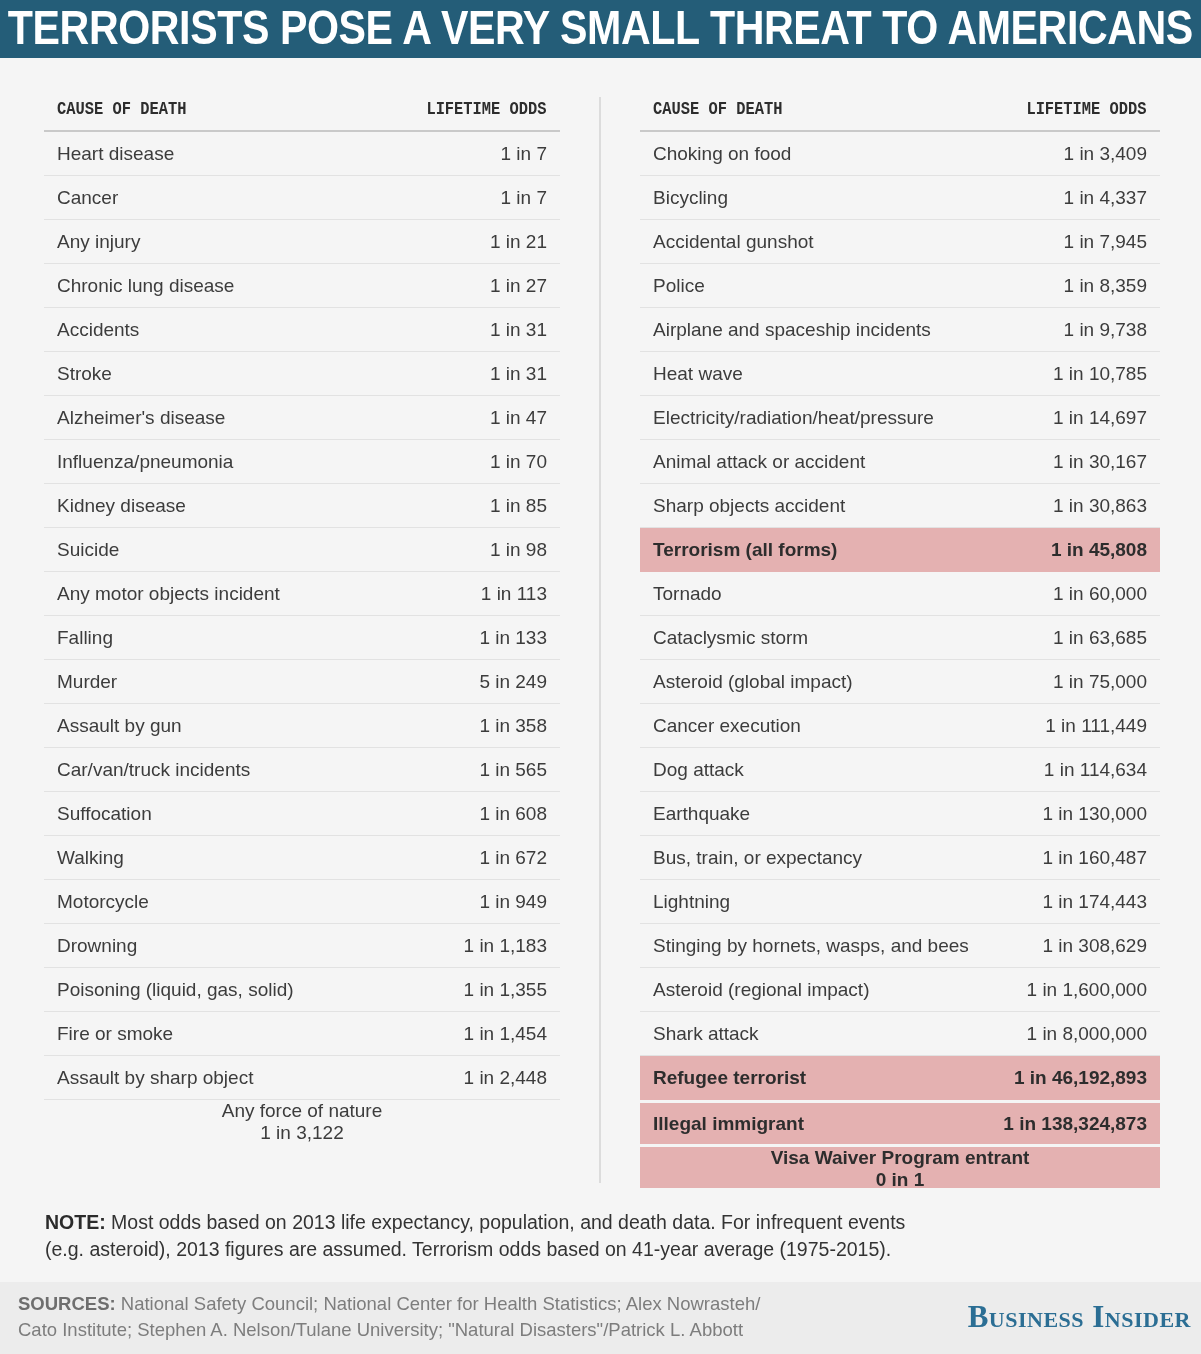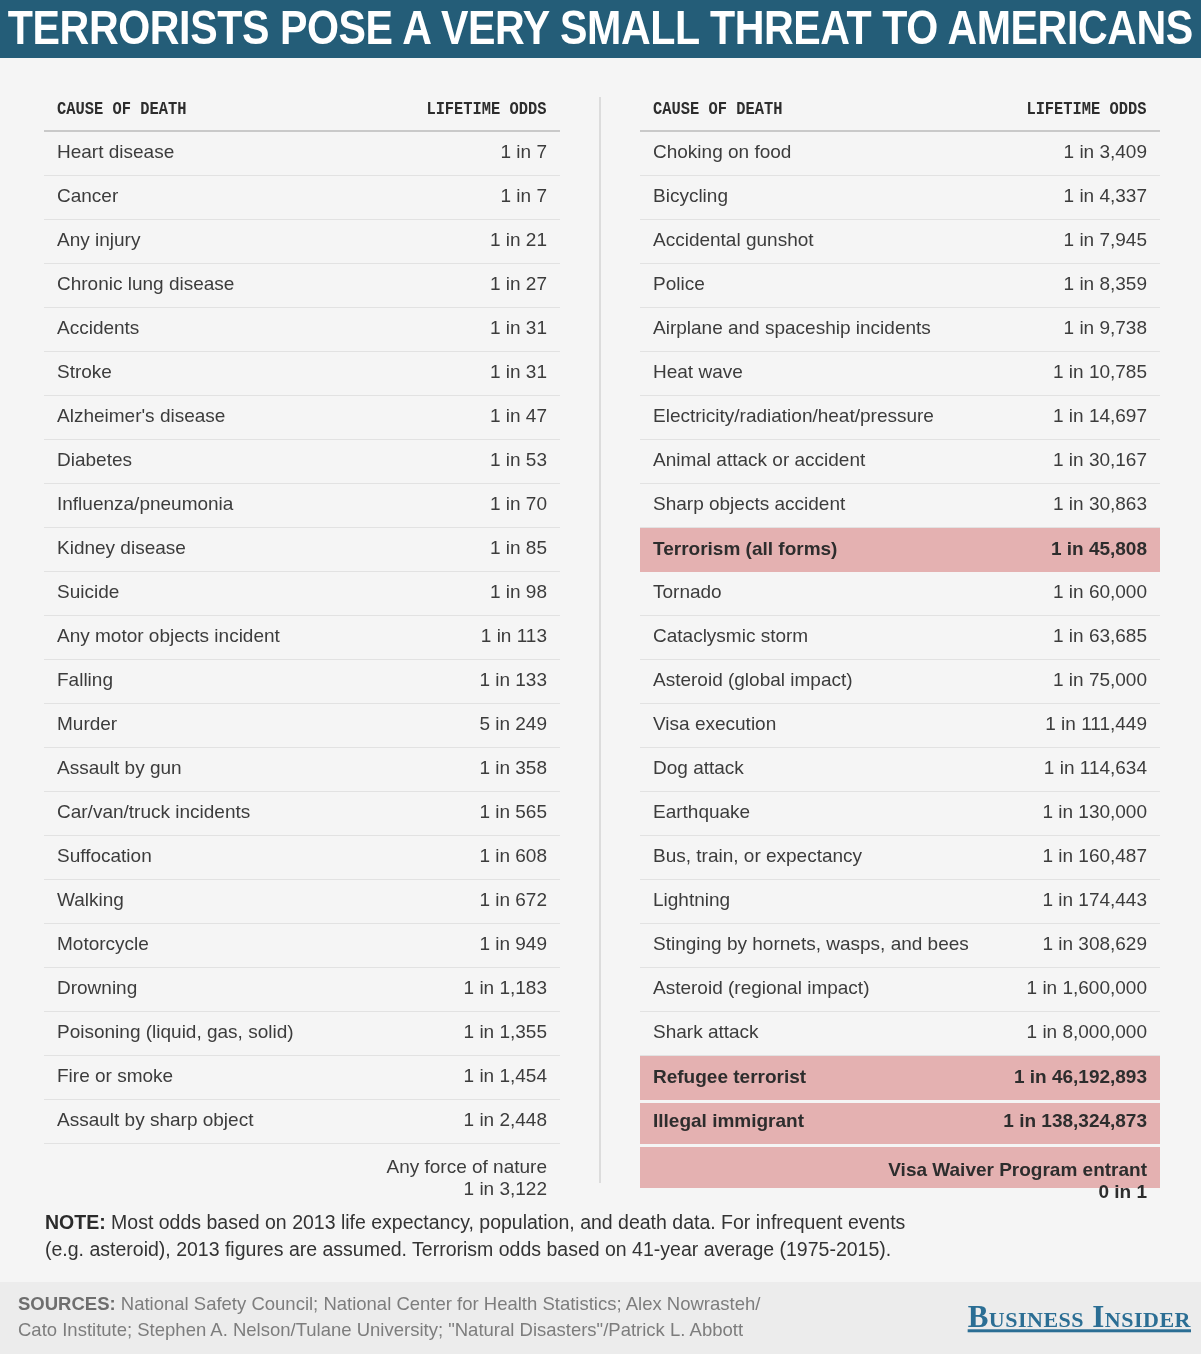--- a/index.html
+++ b/index.html
@@ -47,22 +47,22 @@
     font-weight: bold;
     font-size: 17.5px;
     color: #2d2d2d;
     white-space: nowrap;
   }
   .th-cause { transform: scaleX(0.88); transform-origin: 0 50%; }
   .th-odds  { transform: scaleX(0.88); transform-origin: 100% 50%; }
   .row {
     height: 44px;
     box-sizing: border-box;
-    display: flex; justify-content: space-between; align-items: flex-end;
-    padding: 12px 13px;
+    display: flex; justify-content: space-between; align-items: center;
+    padding: 0 13px;
     border-bottom: 1px solid #e2e2e2;
     font-size: 19px;
     color: #3c3c3c;
     white-space: nowrap;
   }
   .rows .row:last-child { border-bottom: none; flex-direction: column; }
   .row.hl {
     background: #e4b1b1;
     border-bottom: none;
     font-weight: bold;
@@ -106,21 +106,20 @@
     position: absolute;
     right: 22px; top: 50%;
     transform: translateY(-52%);
     font-family: "Liberation Serif", serif;
     font-variant: small-caps;
     font-weight: 600;
     font-size: 31px;
     letter-spacing: 0.5px;
     color: #2b6e94;
     white-space: nowrap;
-    text-decoration: underline;
   }
 </style>
 </head>
 <body>
 
 <div id="canvas">
 
   <div class="banner">
     <div class="banner-title">TERRORISTS POSE A VERY SMALL THREAT TO AMERICANS</div>
   </div>
@@ -153,24 +152,20 @@
         </div>
         <div class="row">
           <span>Stroke</span>
           <span>1 in 31</span>
         </div>
         <div class="row">
           <span>Alzheimer's disease</span>
           <span>1 in 47</span>
         </div>
         <div class="row">
-          <span>Diabetes</span>
-          <span>1 in 53</span>
-        </div>
-        <div class="row">
           <span>Influenza/pneumonia</span>
           <span>1 in 70</span>
         </div>
         <div class="row">
           <span>Kidney disease</span>
           <span>1 in 85</span>
         </div>
         <div class="row">
           <span>Suicide</span>
           <span>1 in 98</span>
@@ -284,21 +279,21 @@
         </div>
         <div class="row">
           <span>Cataclysmic storm</span>
           <span>1 in 63,685</span>
         </div>
         <div class="row">
           <span>Asteroid (global impact)</span>
           <span>1 in 75,000</span>
         </div>
         <div class="row">
-          <span>Visa execution</span>
+          <span>Cancer execution</span>
           <span>1 in 111,449</span>
         </div>
         <div class="row">
           <span>Dog attack</span>
           <span>1 in 114,634</span>
         </div>
         <div class="row">
           <span>Earthquake</span>
           <span>1 in 130,000</span>
         </div>

